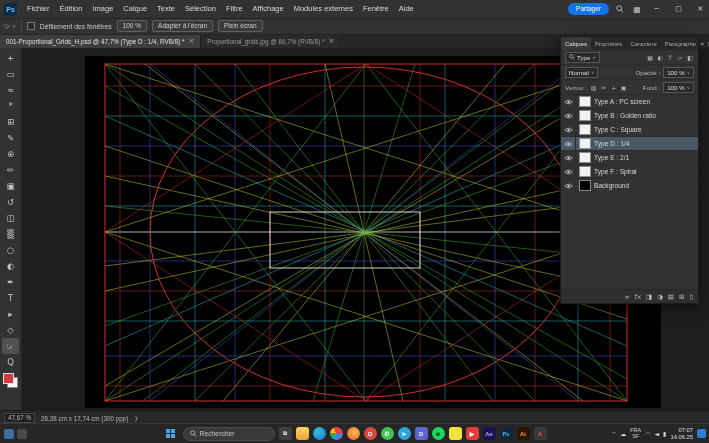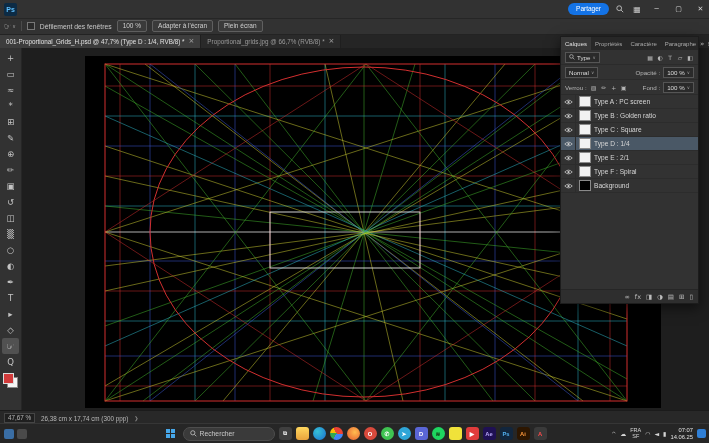--- a/index.html
+++ b/index.html
@@ -114,20 +114,33 @@
   .clock{display:flex;flex-direction:column;align-items:flex-end;line-height:1.15;font-size:5.8px;color:#e2e2e2;}
   .notif{width:9px;height:9px;border-radius:2px;background:#2f7fd6;}
 </style>
 </head>
 <body>
 
 <div class="app">
 
   <div class="menubar">
     <div class="ps-logo">Ps</div>
+    <div class="menu-items">
+        <span class="menu-item">Fichier</span>
+        <span class="menu-item">Édition</span>
+        <span class="menu-item">Image</span>
+        <span class="menu-item">Calque</span>
+        <span class="menu-item">Texte</span>
+        <span class="menu-item">Sélection</span>
+        <span class="menu-item">Filtre</span>
+        <span class="menu-item">Affichage</span>
+        <span class="menu-item">Modules externes</span>
+        <span class="menu-item">Fenêtre</span>
+        <span class="menu-item">Aide</span>
+      </div>
     <div class="titlebar-right">
       <button class="share-btn">Partager</button>
       <span class="tb-icon">
         <svg width="8" height="8" viewBox="0 0 10 10">
             <circle cx="4" cy="4" r="3" fill="none" stroke="#cfcfcf" stroke-width="1"></circle>
             <line x1="6.3" y1="6.3" x2="9" y2="9" stroke="#cfcfcf" stroke-width="1"></line>
           </svg>
       </span>
       <span class="tb-icon glyph">▦</span>
       <span class="win-btn glyph">─</span>

